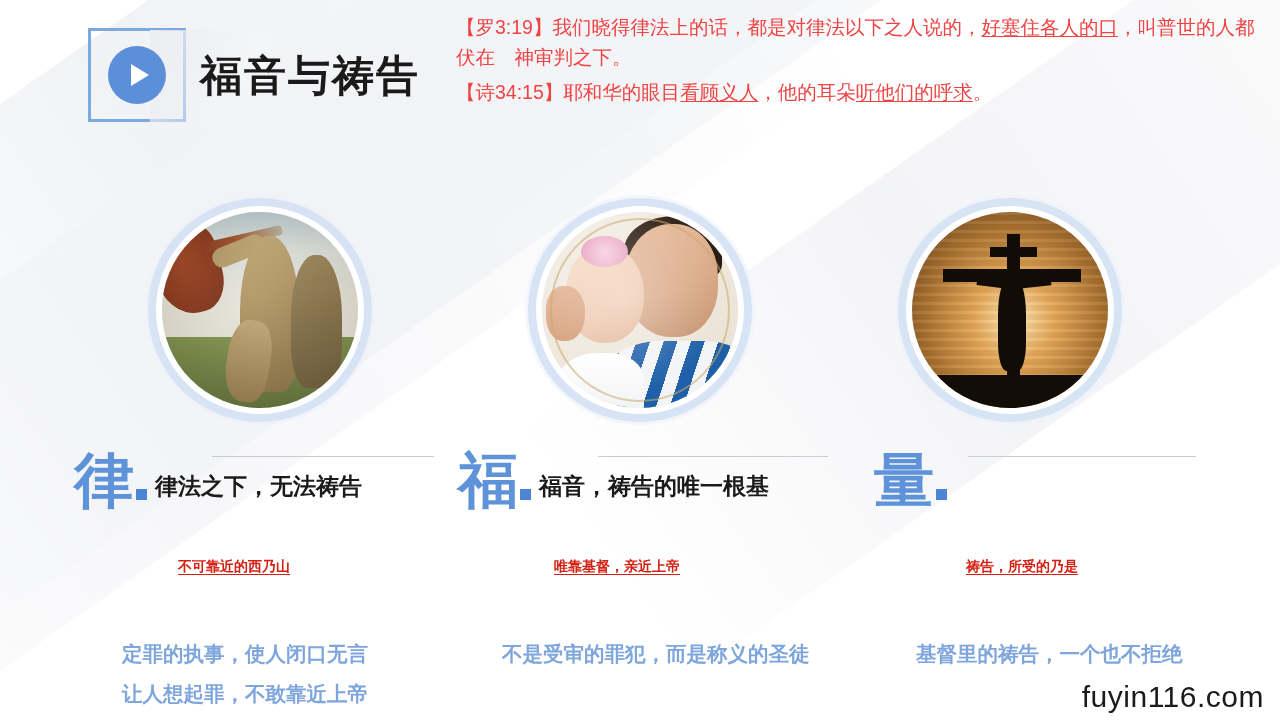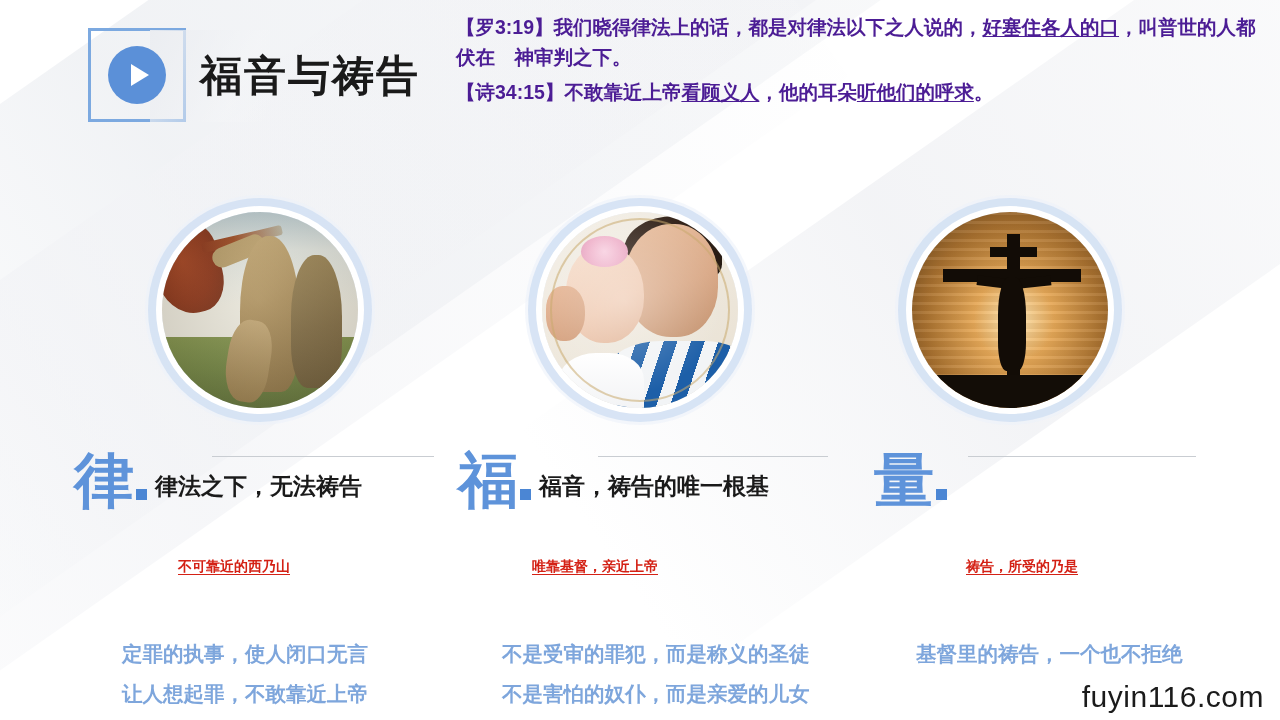--- a/index.html
+++ b/index.html
@@ -103,23 +103,23 @@
     letter-spacing: 2px;
     white-space: nowrap;
   }
 
   
   .scripture {
     position: absolute;
     left: 456px;
     top: 12px;
     width: 810px;
-    color: #4c1d95;
+    color: #ef4444;
     font-size: 19.5px;
-    font-weight: bold;
+    font-weight: normal;
     line-height: 1.55;
   }
   .scripture p {
     margin: 0 0 5px 0;
     text-indent: 0;
   }
   .scripture .u { text-decoration: underline; text-underline-offset: 2px; }
 
   
   .photo {
@@ -256,21 +256,21 @@
   .red-sub {
     position: absolute;
     font-size: 14px;
     font-weight: bold;
     color: #D42115;
     text-decoration: underline;
     text-underline-offset: 3px;
     white-space: nowrap;
   }
   .red-1 { left: 178px; top: 558px; }
-  .red-2 { left: 532px; top: 558px; }
+  .red-2 { left: 554px; top: 558px; }
   .red-3 { left: 966px; top: 558px; }
 
   
   .blue-body {
     position: absolute;
     color: #7EA6DC;
     font-size: 20.5px;
     font-weight: bold;
     line-height: 1.95;
     white-space: nowrap;
@@ -304,21 +304,21 @@
 
   <div class="logo-block"></div>
   <div class="logo-sheen"></div>
   <div class="logo-circle">
     <div class="logo-tri"></div>
   </div>
   <div class="slide-title">福音与祷告</div>
 
   <div class="scripture" id="scripture-block">
       <p><span>【罗3:19】</span><span>我们晓得律法上的话，都是对律法以下之人说的，</span><span class="u">好塞住各人的口</span><span>，叫普世的人都伏在　神审判之下。</span></p>
-      <p><span>【诗34:15】</span><span>不敢靠近上帝</span><span class="u">看顾义人</span><span>，他的耳朵</span><span class="u">听他们的呼求</span><span>。</span></p>
+      <p><span>【诗34:15】</span><span>耶和华的眼目</span><span class="u">看顾义人</span><span>，他的耳朵</span><span class="u">听他们的呼求</span><span>。</span></p>
     </div>
 
   <div class="photo photo-1">
     <div class="inner">
       <div class="p1-sky"></div>
       <div class="p1-grass"></div>
       <div class="p1-angel"></div>
       <div class="p1-sword"></div>
       <div class="p1-arm"></div>
       <div class="p1-adam"></div>
@@ -371,21 +371,20 @@
 
   <div class="hr-line hr-2"></div>
   <div class="col-head col-head-2">
     <span class="big-char">福</span>
     <span class="dot-sq"></span>
     <span class="head-sub">福音，祷告的唯一根基</span>
   </div>
   <div class="red-sub red-2">唯靠基督，亲近上帝</div>
   <div class="blue-body blue-2">
     <div>不是受审的罪犯，而是称义的圣徒</div>
-    <div>不是害怕的奴仆，而是亲爱的儿女</div>
   </div>
 
   <div class="hr-line hr-3"></div>
   <div class="col-head col-head-3">
     <span class="big-char">量</span>
     <span class="dot-sq"></span>
   </div>
   <div class="red-sub red-3">祷告，所受的乃是</div>
   <div class="blue-body blue-3">
     <div>基督里的祷告，一个也不拒绝</div>

